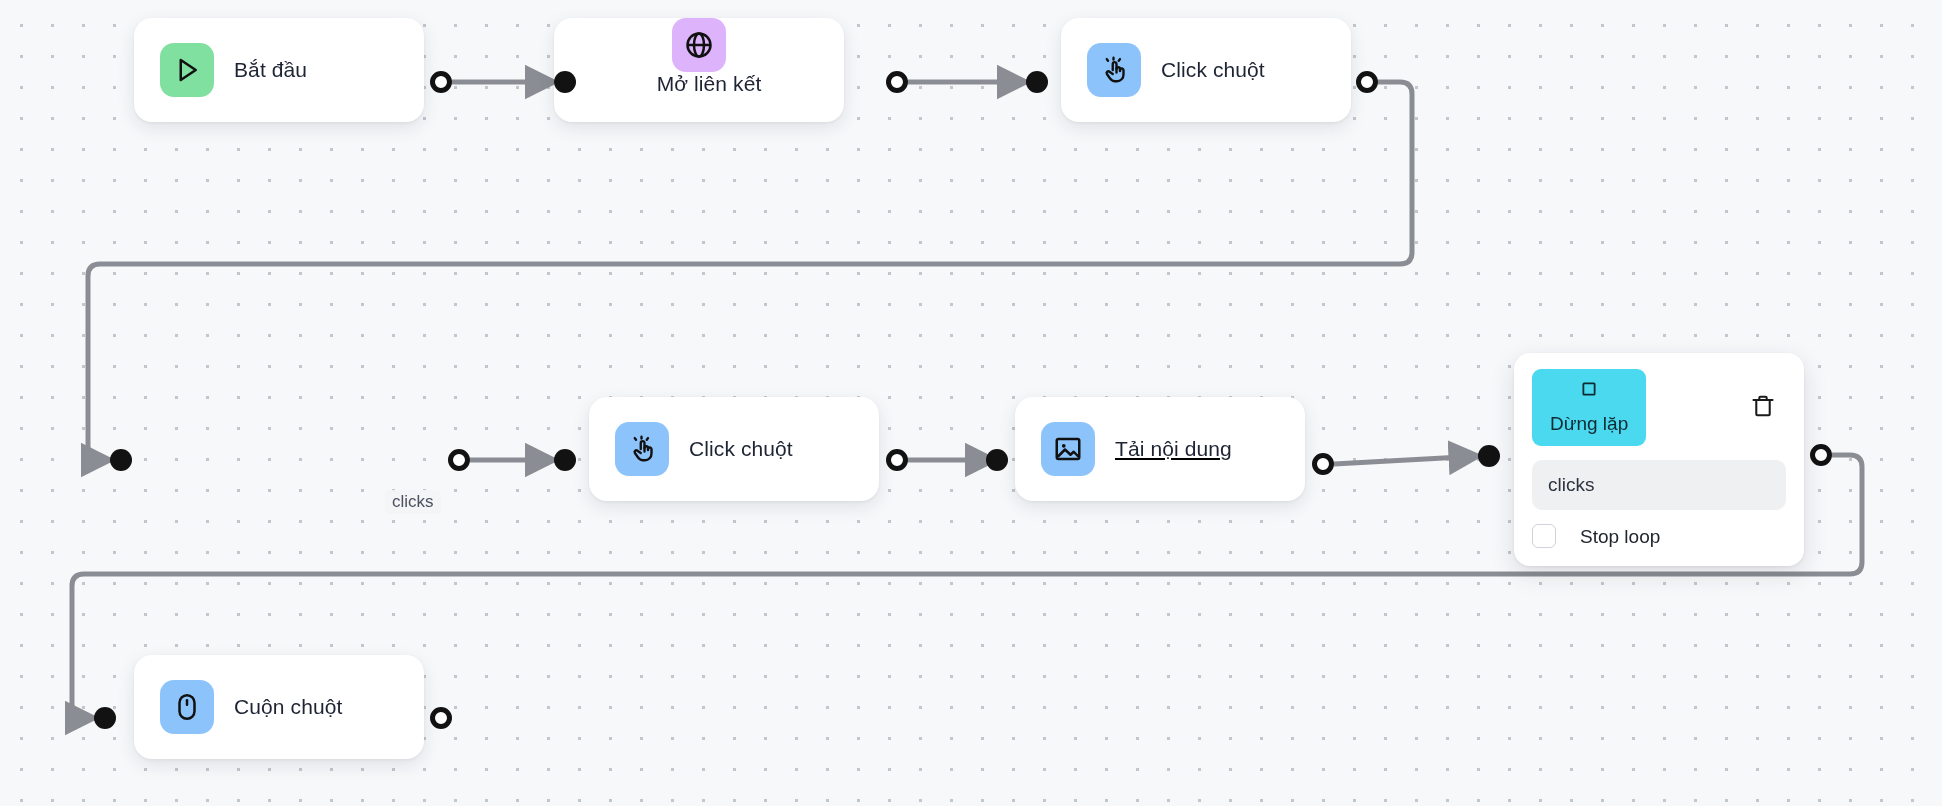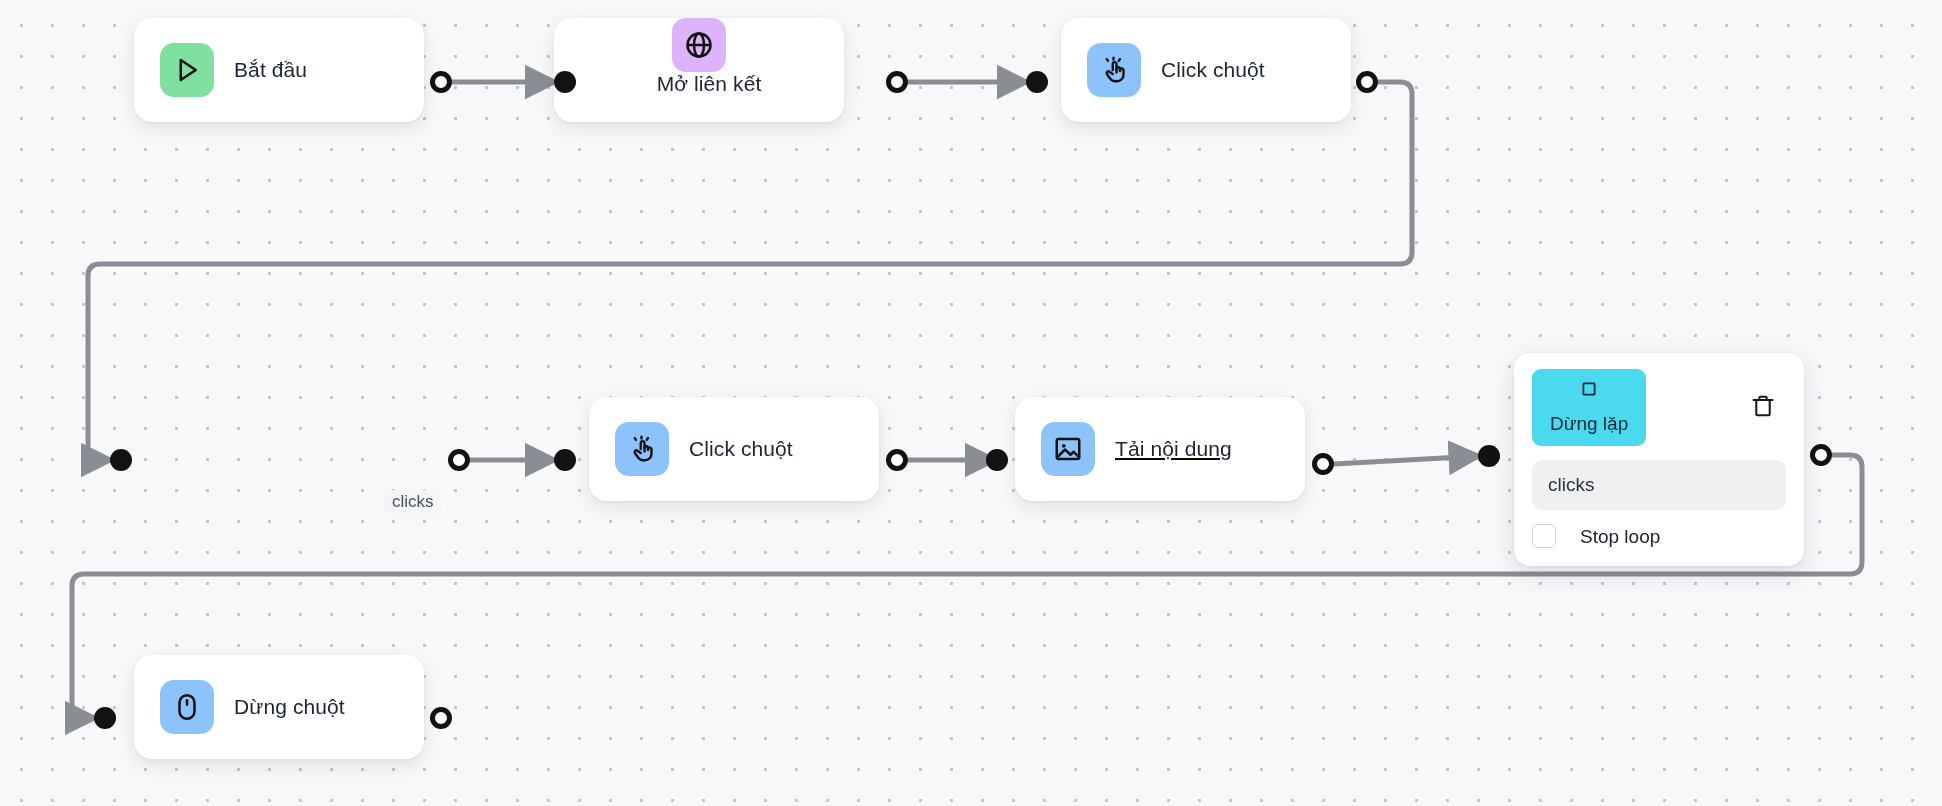--- a/index.html
+++ b/index.html
@@ -314,17 +314,17 @@
   <div class="port out" style="left:1810px; top:444px;"></div>
 
   <div class="port in" style="left:94px; top:707px;"></div>
   <div class="node" style="left:134px; top:655px;">
     <div class="node-icon" style="background:#8dc3fb;">
       <svg width="30" height="30" viewBox="0 0 24 24" fill="none" stroke="#111" stroke-width="2" stroke-linecap="round" stroke-linejoin="round">
         <rect x="6" y="2.6" width="12" height="18.8" rx="6"></rect>
         <line x1="12" y1="6.6" x2="12" y2="10.2"></line>
       </svg>
     </div>
-    <div class="node-label">Dừng chuột</div>
+    <div class="node-label">Cuộn chuột</div>
   </div>
   <div class="port out" style="left:430px; top:707px;"></div>
 
 </div>
 
 </body></html>

